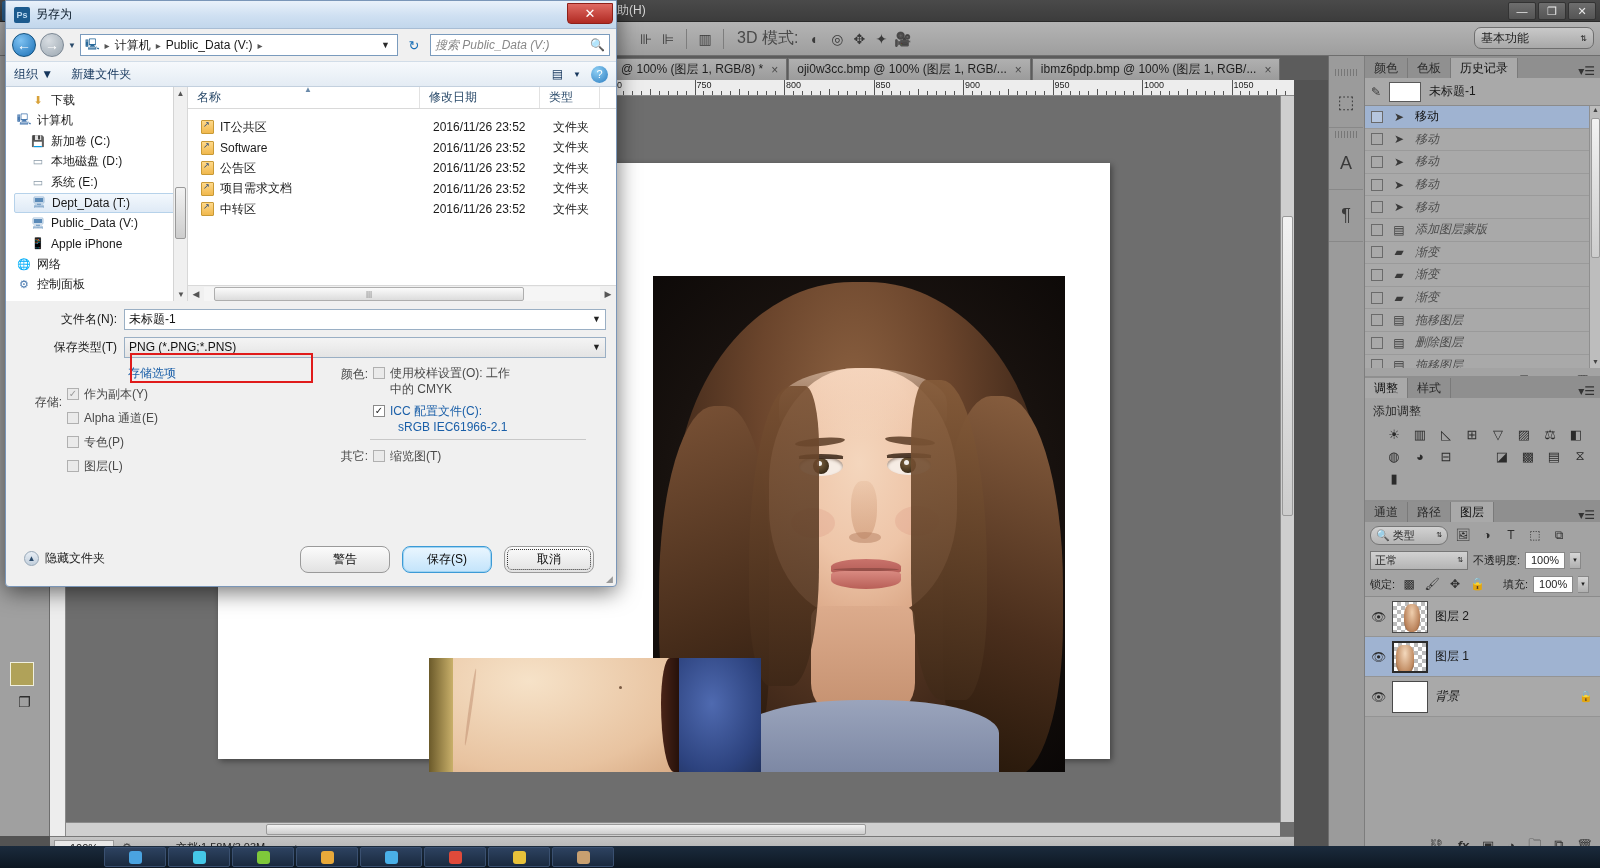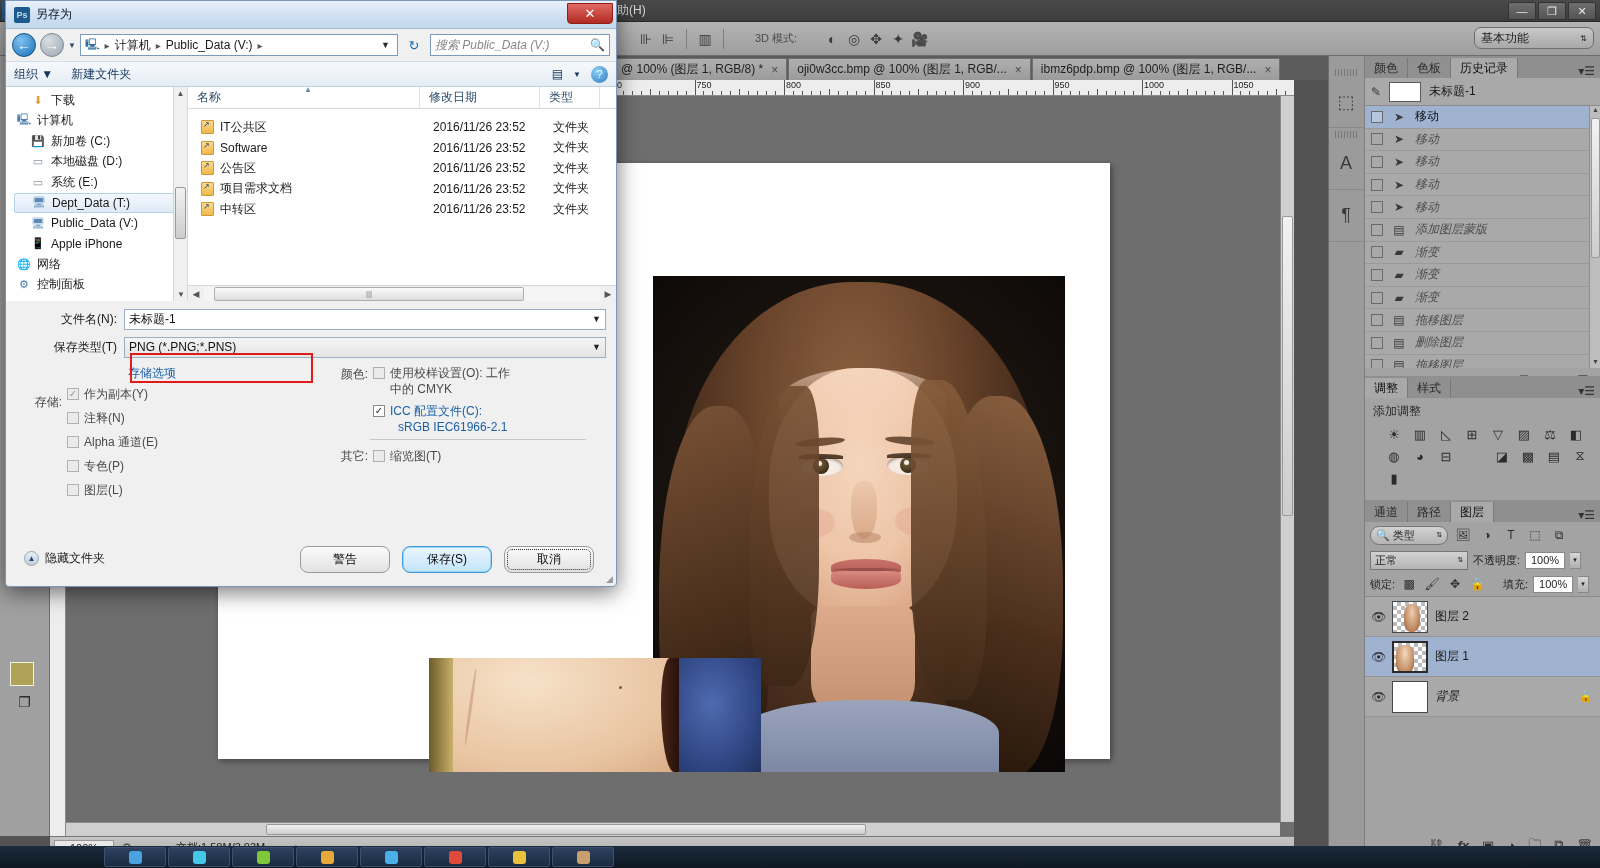--- a/index.html
+++ b/index.html
@@ -42,21 +42,21 @@
     background:linear-gradient(#b4b4b4,#9e9e9e);
     border-bottom:1px solid #6e6e6e;
     display:flex; align-items:center; padding-left:4px; color:#2a2a2a;
   }
   .opt-tool {
     width:26px; height:26px; background:#fff; border:1px solid #888;
     display:flex; align-items:center; justify-content:center; font-size:14px;
   }
   .opt-sep { width:1px; height:20px; background:#7d7d7d; margin:0 7px; }
   .opt-ico { width:22px; height:22px; display:flex; align-items:center; justify-content:center; font-size:14px; color:#3a3a3a; }
-  .opt-lbl { font-size:11px; color:#4a4a4a; margin:0 24px; white-space:nowrap; }
+  .opt-lbl { font-size:16px; color:#4a4a4a; margin:0 6px; white-space:nowrap; }
   #workspace-sel {
     position:absolute; right:6px; top:5px; width:120px; height:22px;
     background:linear-gradient(#c9c9c9,#a8a8a8); border:1px solid #6e6e6e;
     border-radius:7px; display:flex; align-items:center;
     justify-content:space-between; padding:0 6px; font-size:12px; color:#222;
   }
 
   
   #ps-tabs {
     position:absolute; left:0; top:56px; width:1600px; height:24px;
@@ -1076,24 +1076,20 @@
   <div id="opts-area">
     <div id="opts-left">
       <div id="saveopts-link">存储选项</div>
       <div class="chk-line">
         <span class="chk-lbl-r">存储:</span>
         <span class="chk dis">✓</span>
         <span>作为副本(Y)</span>
       </div>
       <div class="chk-line" style="padding-left:61px">
         <span class="chk dis"></span>
-        <span>注释(N)</span>
-      </div>
-      <div class="chk-line" style="padding-left:61px">
-        <span class="chk dis"></span>
         <span>Alpha 通道(E)</span>
       </div>
       <div class="chk-line" style="padding-left:61px">
         <span class="chk dis"></span>
         <span>专色(P)</span>
       </div>
       <div class="chk-line" style="padding-left:61px">
         <span class="chk dis"></span>
         <span>图层(L)</span>
       </div>

